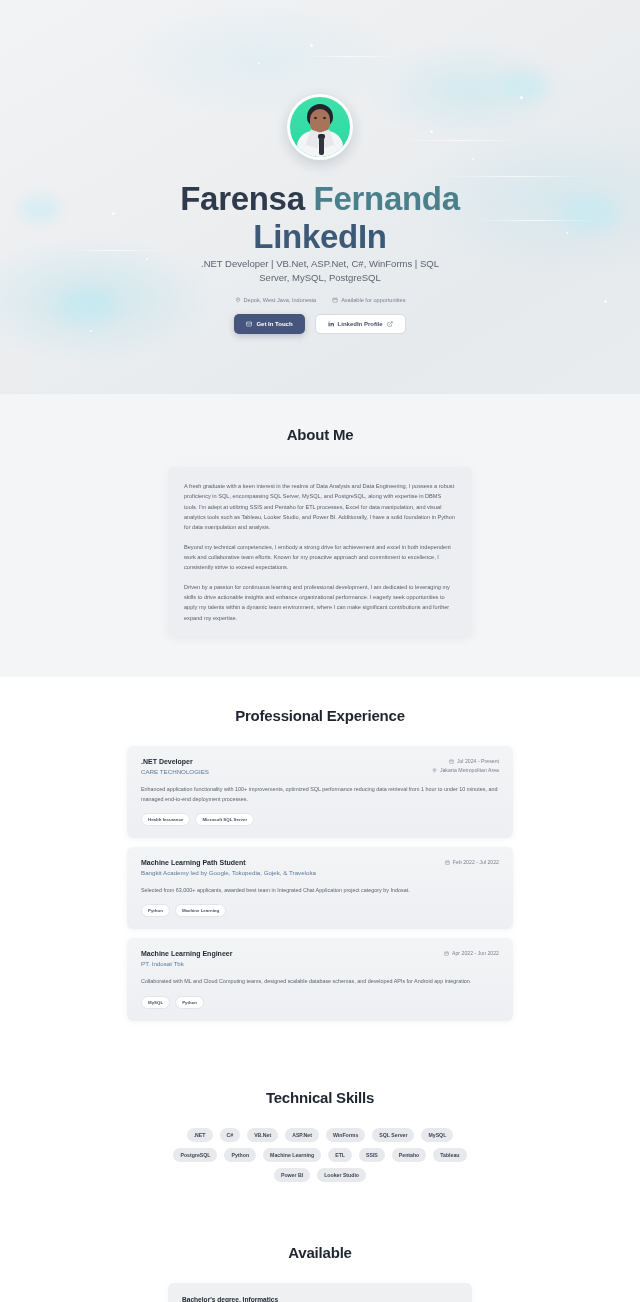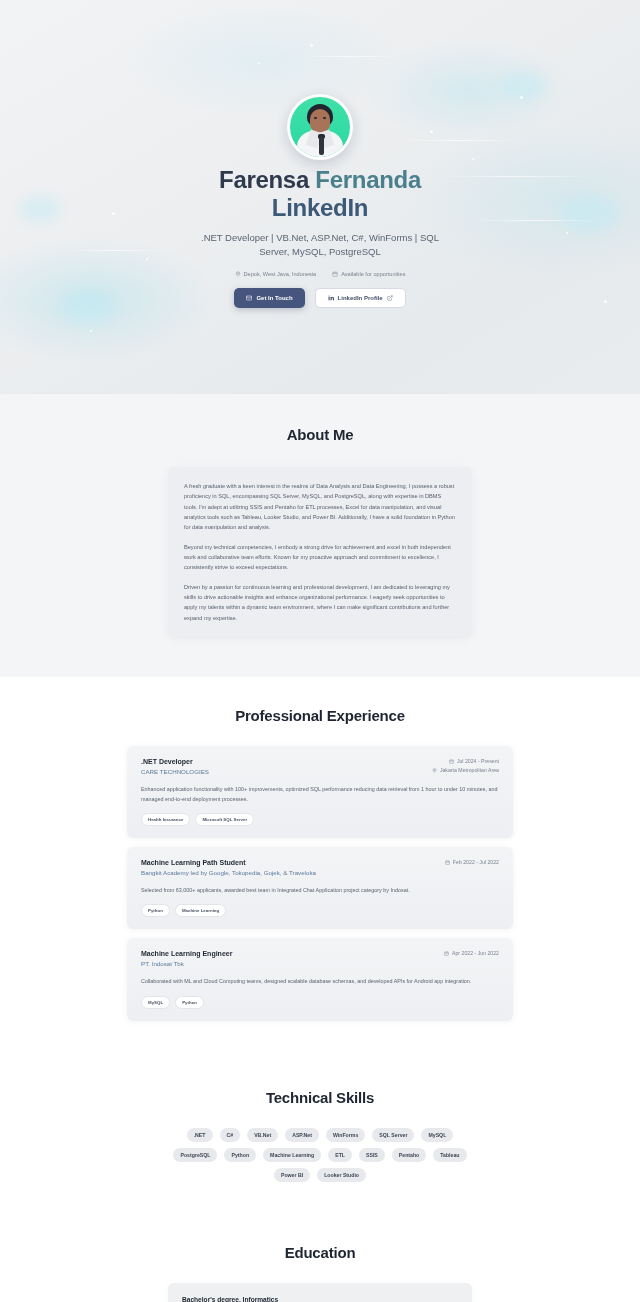--- a/index.html
+++ b/index.html
@@ -49,30 +49,29 @@
   .av-eyeL { position:absolute; left:24px; top:20px; width:3px; height:2px; border-radius:2px; background:#2b2b2b; }
   .av-eyeR { position:absolute; left:33px; top:20px; width:3px; height:2px; border-radius:2px; background:#2b2b2b; }
   .av-neck { position:absolute; left:26px; top:33px; width:9px; height:7px; background:#a9735a; }
   .av-shirt { position:absolute; left:7px; bottom:0; width:46px; height:26px; border-radius:16px 16px 0 0; background:#f4f5f7; }
   .av-collarL { position:absolute; left:18px; bottom:10px; width:12px; height:16px; background:#e6e8ec; transform: rotate(18deg); }
   .av-collarR { position:absolute; left:30px; bottom:10px; width:12px; height:16px; background:#e6e8ec; transform: rotate(-18deg); }
   .av-tie { position:absolute; left:29px; bottom:2px; width:5px; height:18px; background:#30343c; border-radius:2px; }
   .av-tieknot { position:absolute; left:28px; bottom:18px; width:7px; height:5px; background:#272b32; border-radius:2px; }
 
   .hero-name {
-    margin-top: 6px;
-    font-size: 24px; font-weight: 700; line-height: 1.16;
+    margin-top: 20px;
+    font-size: 33px; font-weight: 700; line-height: 1.16;
     text-align: center; letter-spacing: -0.3px;
     color: #2f3b4d;
     max-width: 420px;
   }
   .hero-name .accent { color: #4a7f8c; }
   .hero-name .accent2 { color: #3c5a78; }
   .hero-sub {
-    margin-top: 9px;
     font-size: 9.5px; color: #5a6472; text-align:center;
     line-height: 1.5; max-width: 270px;
   }
   .hero-meta {
     margin-top: 12px;
     display:flex; gap: 16px; align-items:center;
     font-size: 5.6px; color: #7a828e;
   }
   .hero-meta span { display:flex; align-items:center; gap:3px; }
   .hero-btns { margin-top: 11px; display:flex; gap: 10px; }
@@ -347,20 +346,20 @@
       <span class="skill">ETL</span>
       <span class="skill">SSIS</span>
       <span class="skill">Pentaho</span>
       <span class="skill">Tableau</span>
       <span class="skill">Power BI</span>
       <span class="skill">Looker Studio</span>
     </div>
   </section>
 
   <section class="section sec-edu">
-    <h2 class="sec-title">Education</h2>
+    <h2 class="sec-title">Available</h2>
     <div class="edu-card">
       <div class="edu-degree">Bachelor's degree, Informatics</div>
 
     </div>
   </section>
 
 </div>
 
 </body></html>

